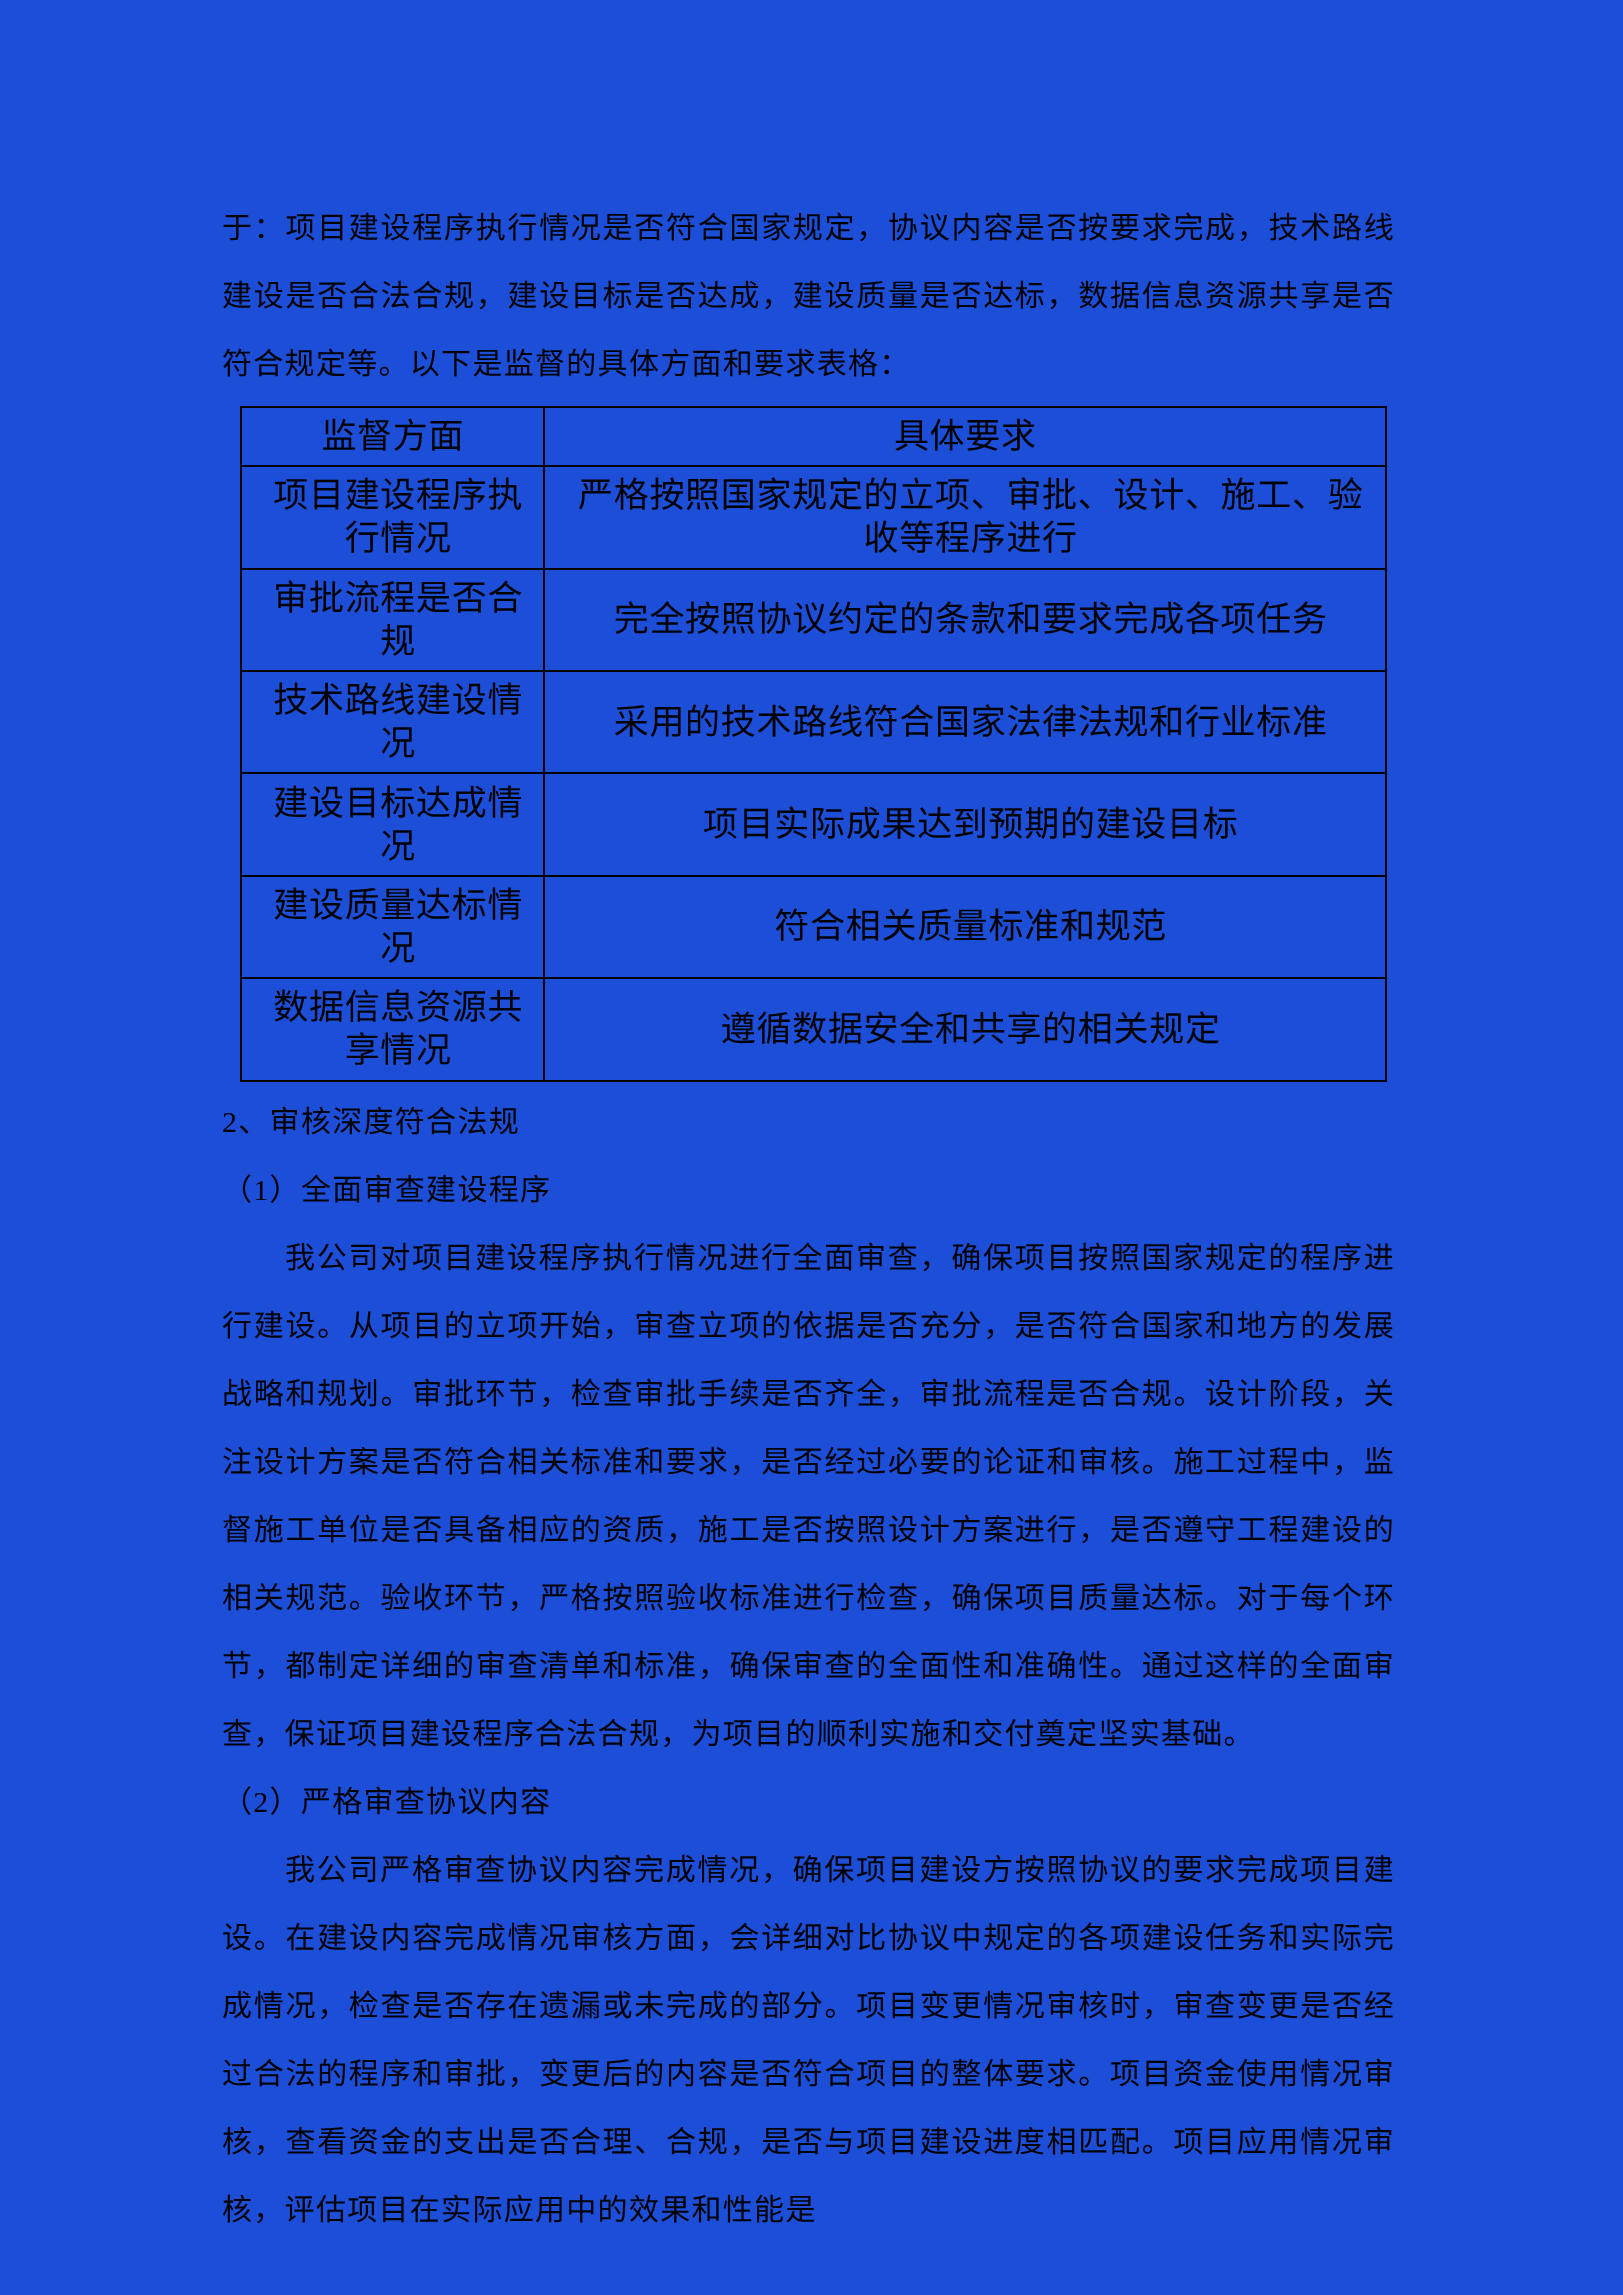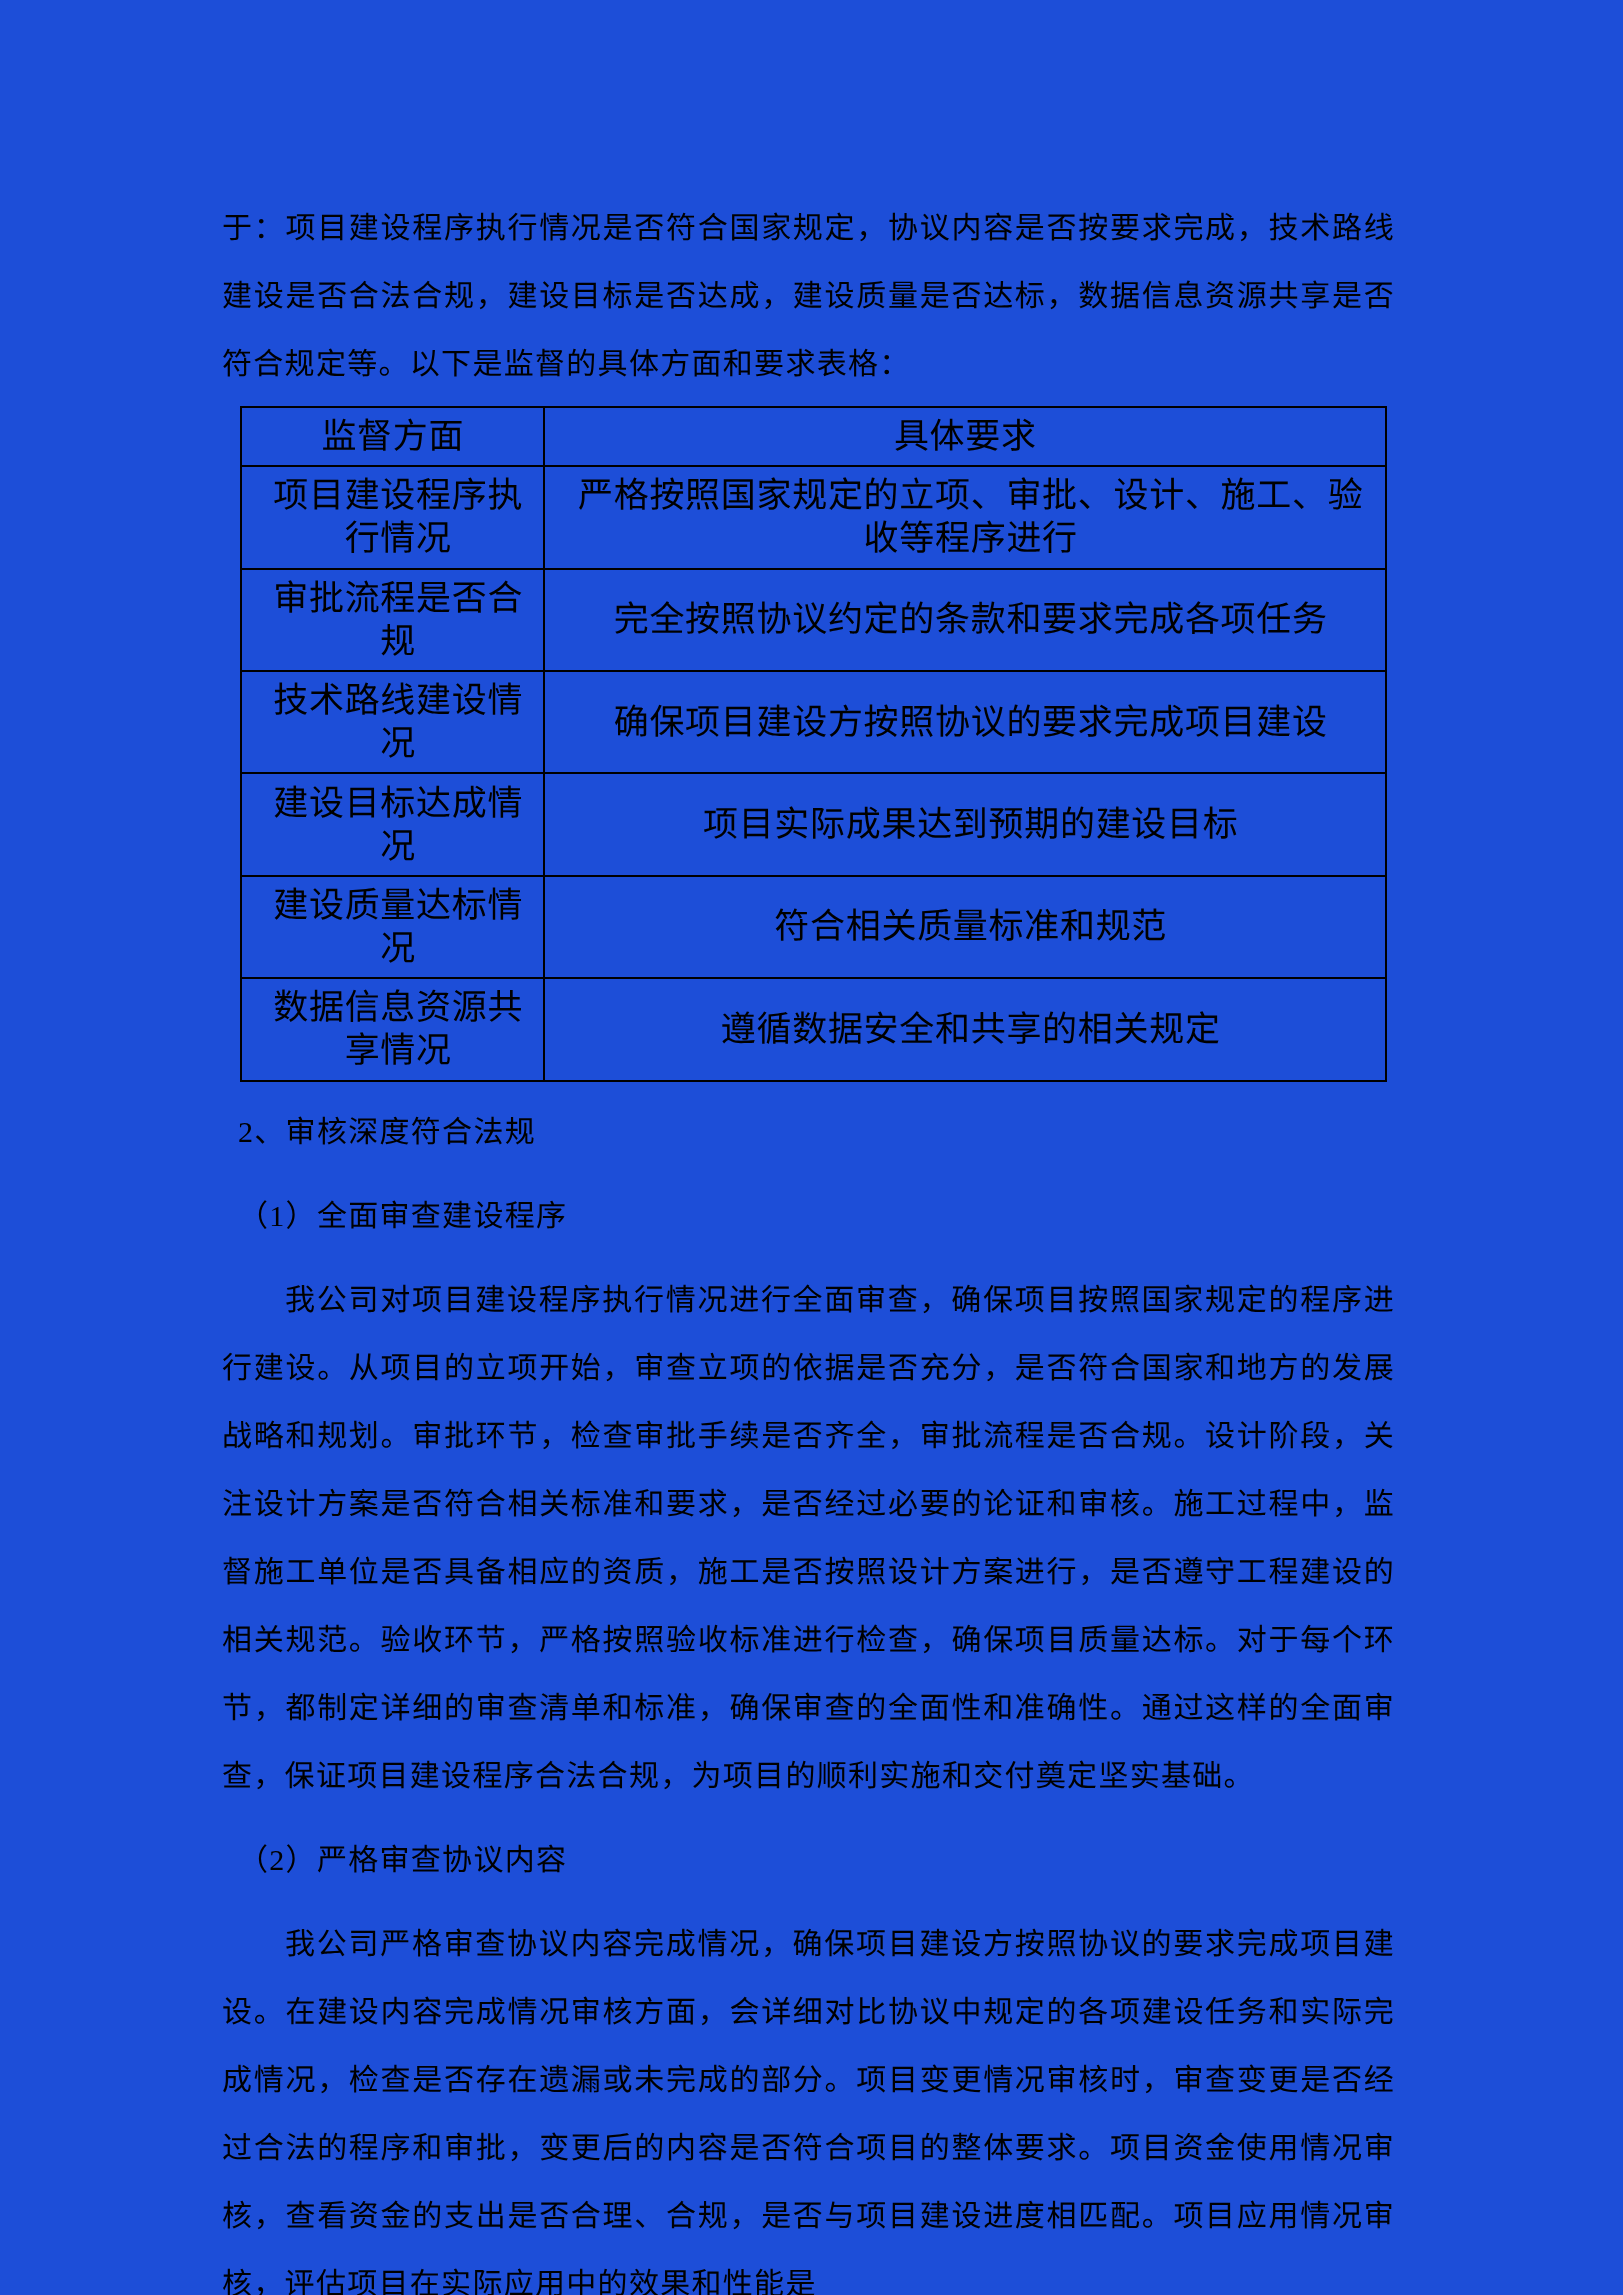--- a/index.html
+++ b/index.html
@@ -28,21 +28,21 @@
     line-height: 68px;
     text-align: justify;
     text-justify: inter-ideograph;
     letter-spacing: 1.3px;
     word-break: break-all;
   }
   p.indent {
     text-indent: 63px;
   }
   p.heading-line {
-    margin: 16px;
+    margin: 0;
     line-height: 68px;
     text-align: left;
     letter-spacing: 1.3px;
   }
   table.req-table {
     border-collapse: collapse;
     table-layout: fixed;
     width: 1145px;
     margin-left: 18.3px;
     margin-top: 7.9px;
@@ -93,21 +93,21 @@
         <tr>
           <td>项目建设程序执行情况</td>
           <td>严格按照国家规定的立项、审批、设计、施工、验收等程序进行</td>
         </tr>
         <tr>
           <td>审批流程是否合规</td>
           <td>完全按照协议约定的条款和要求完成各项任务</td>
         </tr>
         <tr>
           <td>技术路线建设情况</td>
-          <td>确保项目建设方按照协议的要求完成项目建设</td>
+          <td>采用的技术路线符合国家法律法规和行业标准</td>
         </tr>
         <tr>
           <td>建设目标达成情况</td>
           <td>项目实际成果达到预期的建设目标</td>
         </tr>
         <tr>
           <td>建设质量达标情况</td>
           <td>符合相关质量标准和规范</td>
         </tr>
         <tr>

